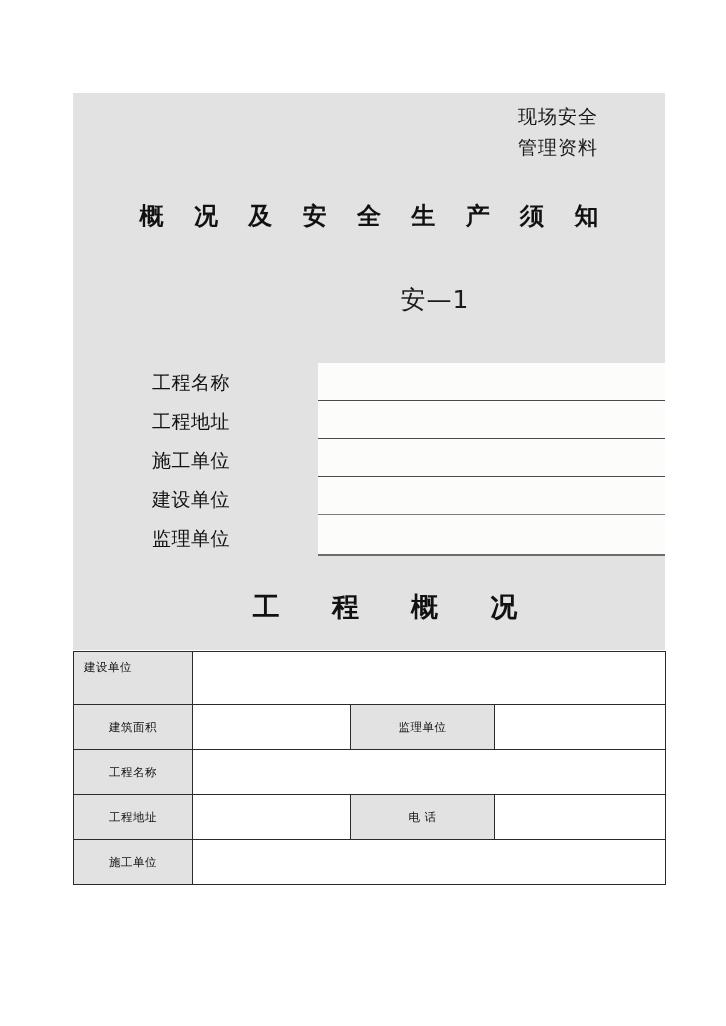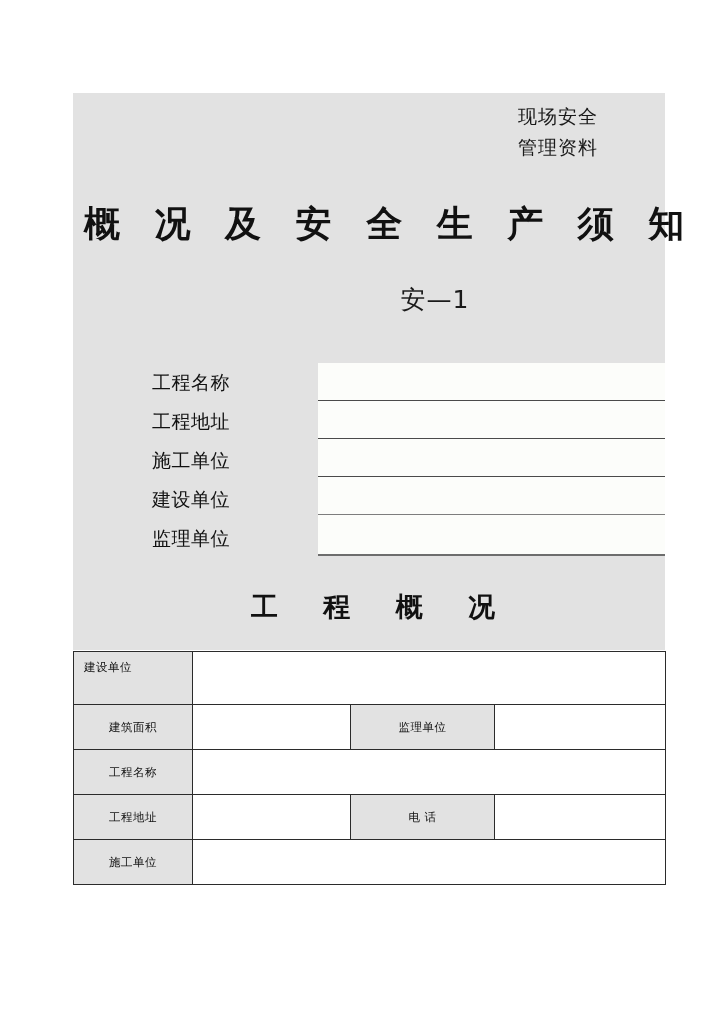--- a/index.html
+++ b/index.html
@@ -49,21 +49,21 @@
   }
   .banner-line { display: block; white-space: nowrap; }
 
   
   .main-title {
     position: absolute;
     left: 0;
     top: 107px;
     width: 592px;
     text-align: center;
-    font-size: 36px;
+    font-size: 24px;
     font-weight: 700;
     letter-spacing: 11px;
     text-indent: 11px;
     color: #111111;
     white-space: nowrap;
   }
 
   
   .doc-code {
     position: absolute;
@@ -116,30 +116,31 @@
     height: 38px;
     border-bottom: 1px solid #4a4a4a;
     box-sizing: border-box;
   }
   .form-line-row:nth-child(4) { border-bottom-color: #7d7d7d; }
   .form-line-row:nth-child(5) { border-bottom: none; height: 39px; }
 
   
   .section-title {
     position: absolute;
-    left: 4px;
+    left: 16px;
     top: 496px;
     width: 592px;
     text-align: center;
     font-size: 27px;
     font-weight: 700;
     letter-spacing: 18px;
     text-indent: 18px;
     color: #111111;
     white-space: nowrap;
+    font-family: Liberation Mono, monospace;
   }
 
   
   .overview-table {
     position: absolute;
     left: 73px;
     top: 651px;
     width: 592px;
     border-collapse: collapse;
     table-layout: fixed;

